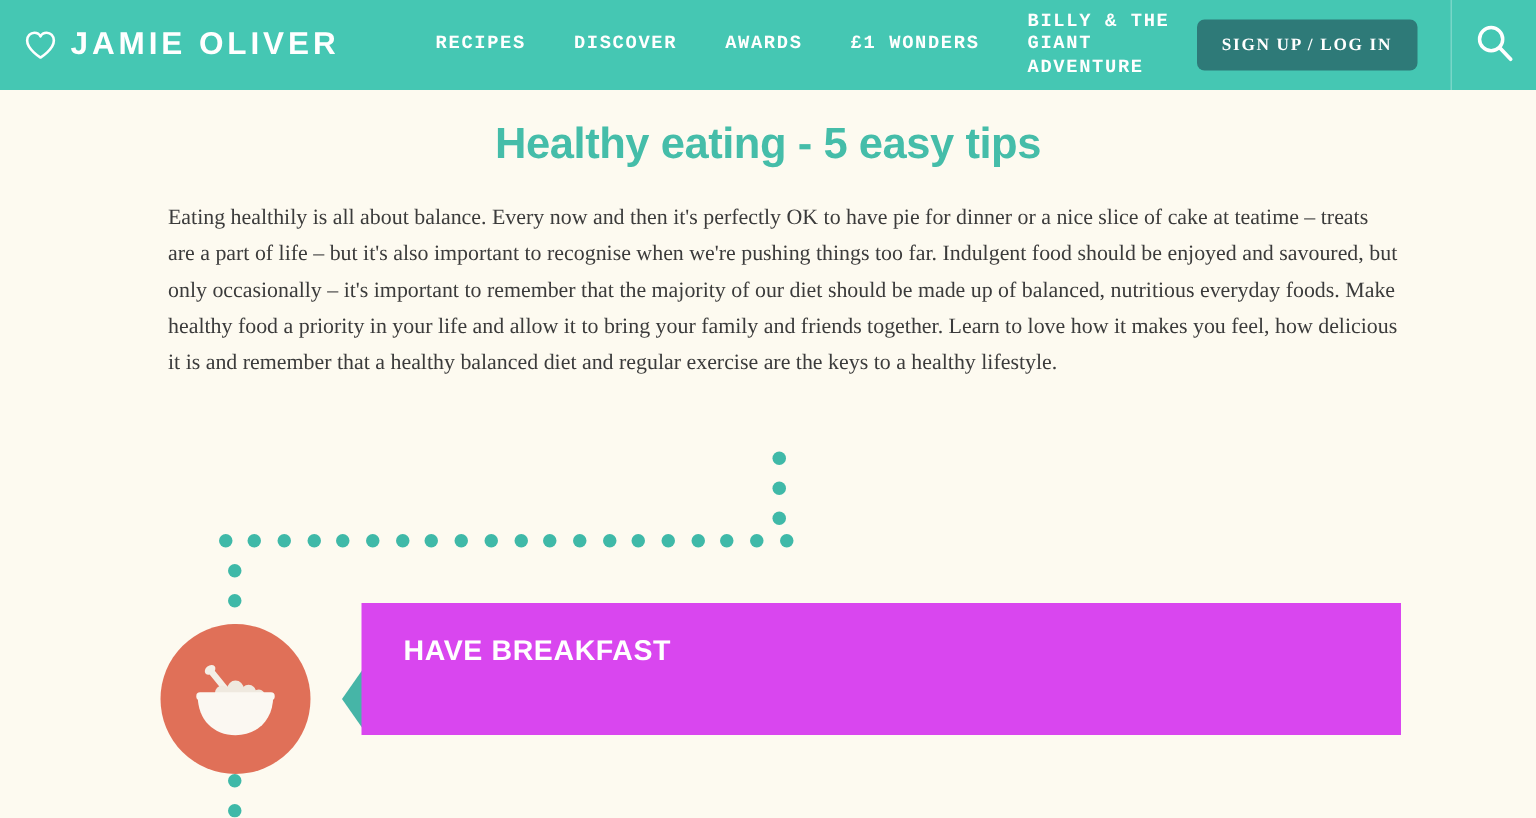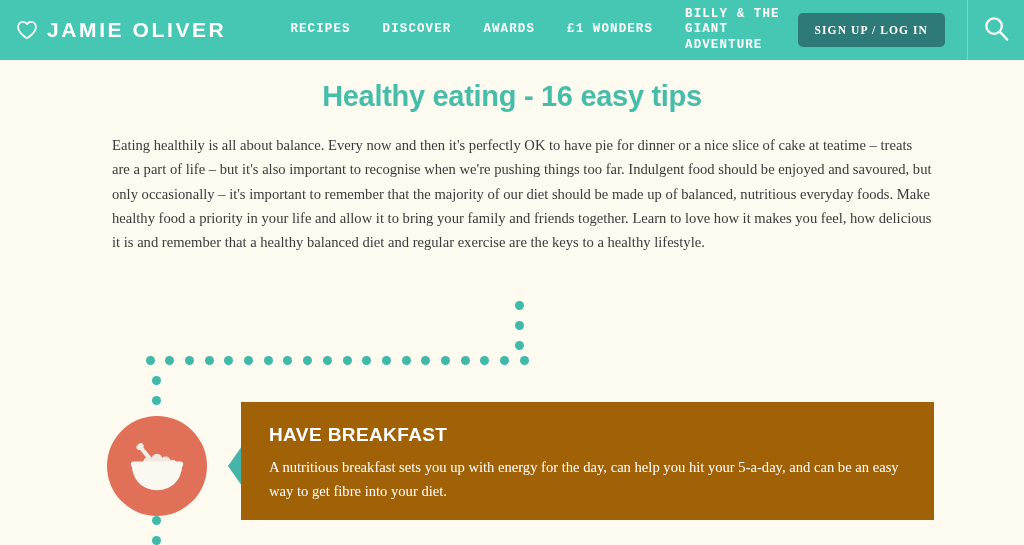--- a/index.html
+++ b/index.html
@@ -143,22 +143,22 @@
     border-radius: 50%;
     background: #3fb9a8;
   }
 
   
   #tip-card {
     position: absolute;
     left: 241px;
     top: 402px;
     width: 693px;
-    height: 118px;
-    background: #a16207;
+    height: 88px;
+    background: #d946ef;
     padding: 22px 28px 0 28px;
   }
   #tip-card-notch {
     position: absolute;
     left: 228px;
     top: 446px;
     width: 14px;
     height: 40px;
   }
 
@@ -220,21 +220,21 @@
   <button id="search-button">
     <span>
       <svg viewBox="0 0 28 28" width="27" height="27">
         <circle cx="11.5" cy="11.5" r="8" fill="none" stroke="#ffffff" stroke-width="2.4"></circle>
         <line x1="17.6" y1="17.6" x2="25" y2="25.4" stroke="#ffffff" stroke-width="2.6" stroke-linecap="round"></line>
       </svg>
     </span>
   </button>
 </div>
 
-<h1 id="page-title">Healthy eating - 16 easy tips</h1>
+<h1 id="page-title">Healthy eating - 5 easy tips</h1>
 
 <p id="intro-paragraph">Eating healthily is all about balance. Every now and then it's perfectly OK to have pie for dinner or a nice slice of cake at teatime – treats are a part of life – but it's also important to recognise when we're pushing things too far. Indulgent food should be enjoyed and savoured, but only occasionally – it's important to remember that the majority of our diet should be made up of balanced, nutritious everyday foods. Make healthy food a priority in your life and allow it to bring your family and friends together. Learn to love how it makes you feel, how delicious it is and remember that a healthy balanced diet and regular exercise are the keys to a healthy lifestyle.</p>
 
 <div id="dotted-connector">
     <div class="dot" style="left: 514.5px; top: 300.5px; background: rgb(63, 185, 168);"></div>
     <div class="dot" style="left: 514.5px; top: 320.5px; background: rgb(63, 185, 168);"></div>
     <div class="dot" style="left: 514.5px; top: 340.5px; background: rgb(63, 185, 168);"></div>
     <div class="dot" style="left: 145.5px; top: 355.5px; background: rgb(63, 185, 168);"></div>
     <div class="dot" style="left: 165.2px; top: 355.5px; background: rgb(63, 185, 168);"></div>
     <div class="dot" style="left: 184.9px; top: 355.5px; background: rgb(63, 185, 168);"></div>
@@ -263,21 +263,20 @@
   </div>
 
 <div id="tip-card-notch">
   <svg viewBox="0 0 14 40" width="14" height="40">
     <polygon points="14,0 0,20 14,40" fill="#46b5a7"></polygon>
   </svg>
 </div>
 
 <div id="tip-card">
   <div id="tip-title">HAVE BREAKFAST</div>
-  <div id="tip-body">A nutritious breakfast sets you up with energy for the day, can help you hit your 5-a-day, and can be an easy way to get fibre into your diet.</div>
 </div>
 
 <div id="tip-icon-badge">
   <span>
     <svg viewBox="0 0 72 62" width="70" height="60">
 
       <line x1="20" y1="15" x2="33" y2="31" stroke="#f4efe6" stroke-width="4.4" stroke-linecap="round"></line>
       <ellipse cx="18.5" cy="13" rx="4" ry="3" fill="#f4efe6" transform="rotate(-38 18.5 13)"></ellipse>
 
       <circle cx="27" cy="29" r="5.2" fill="#efe9df"></circle>

